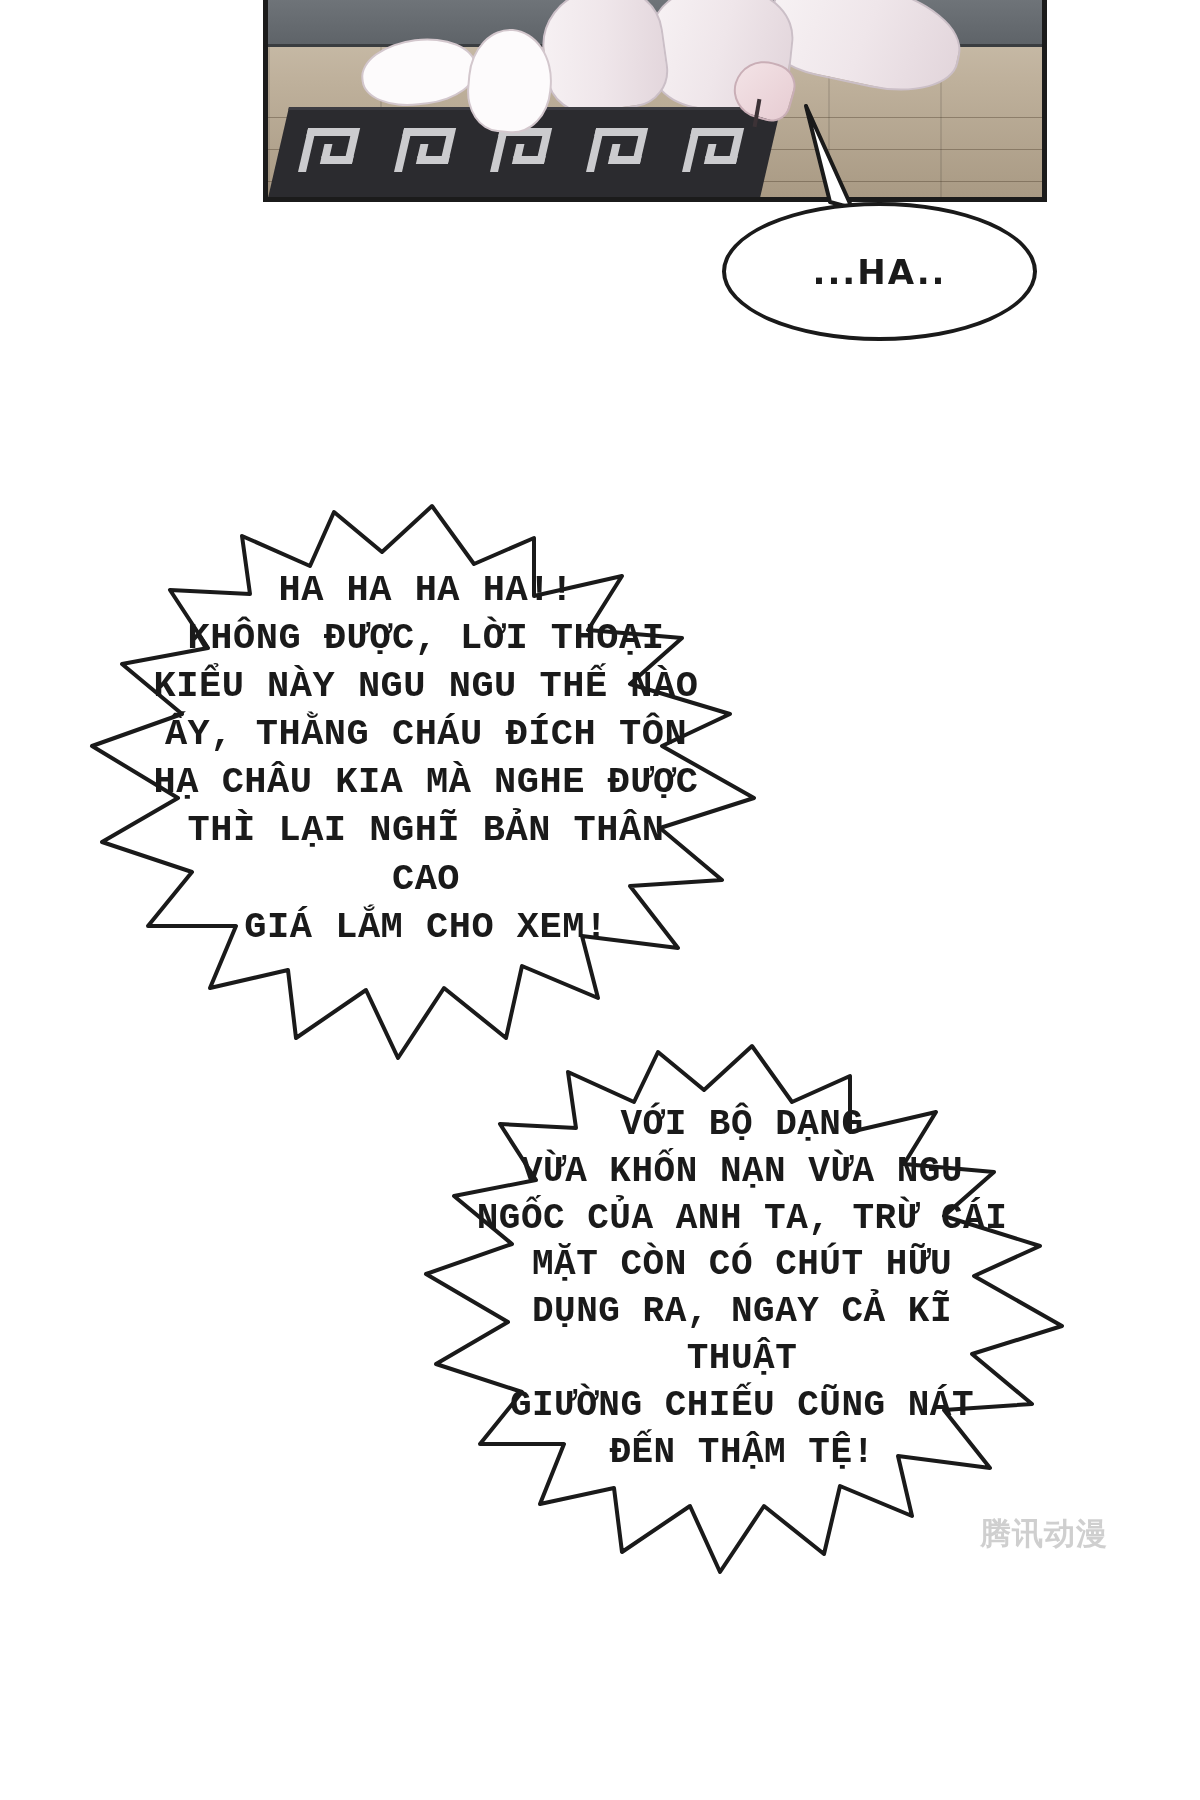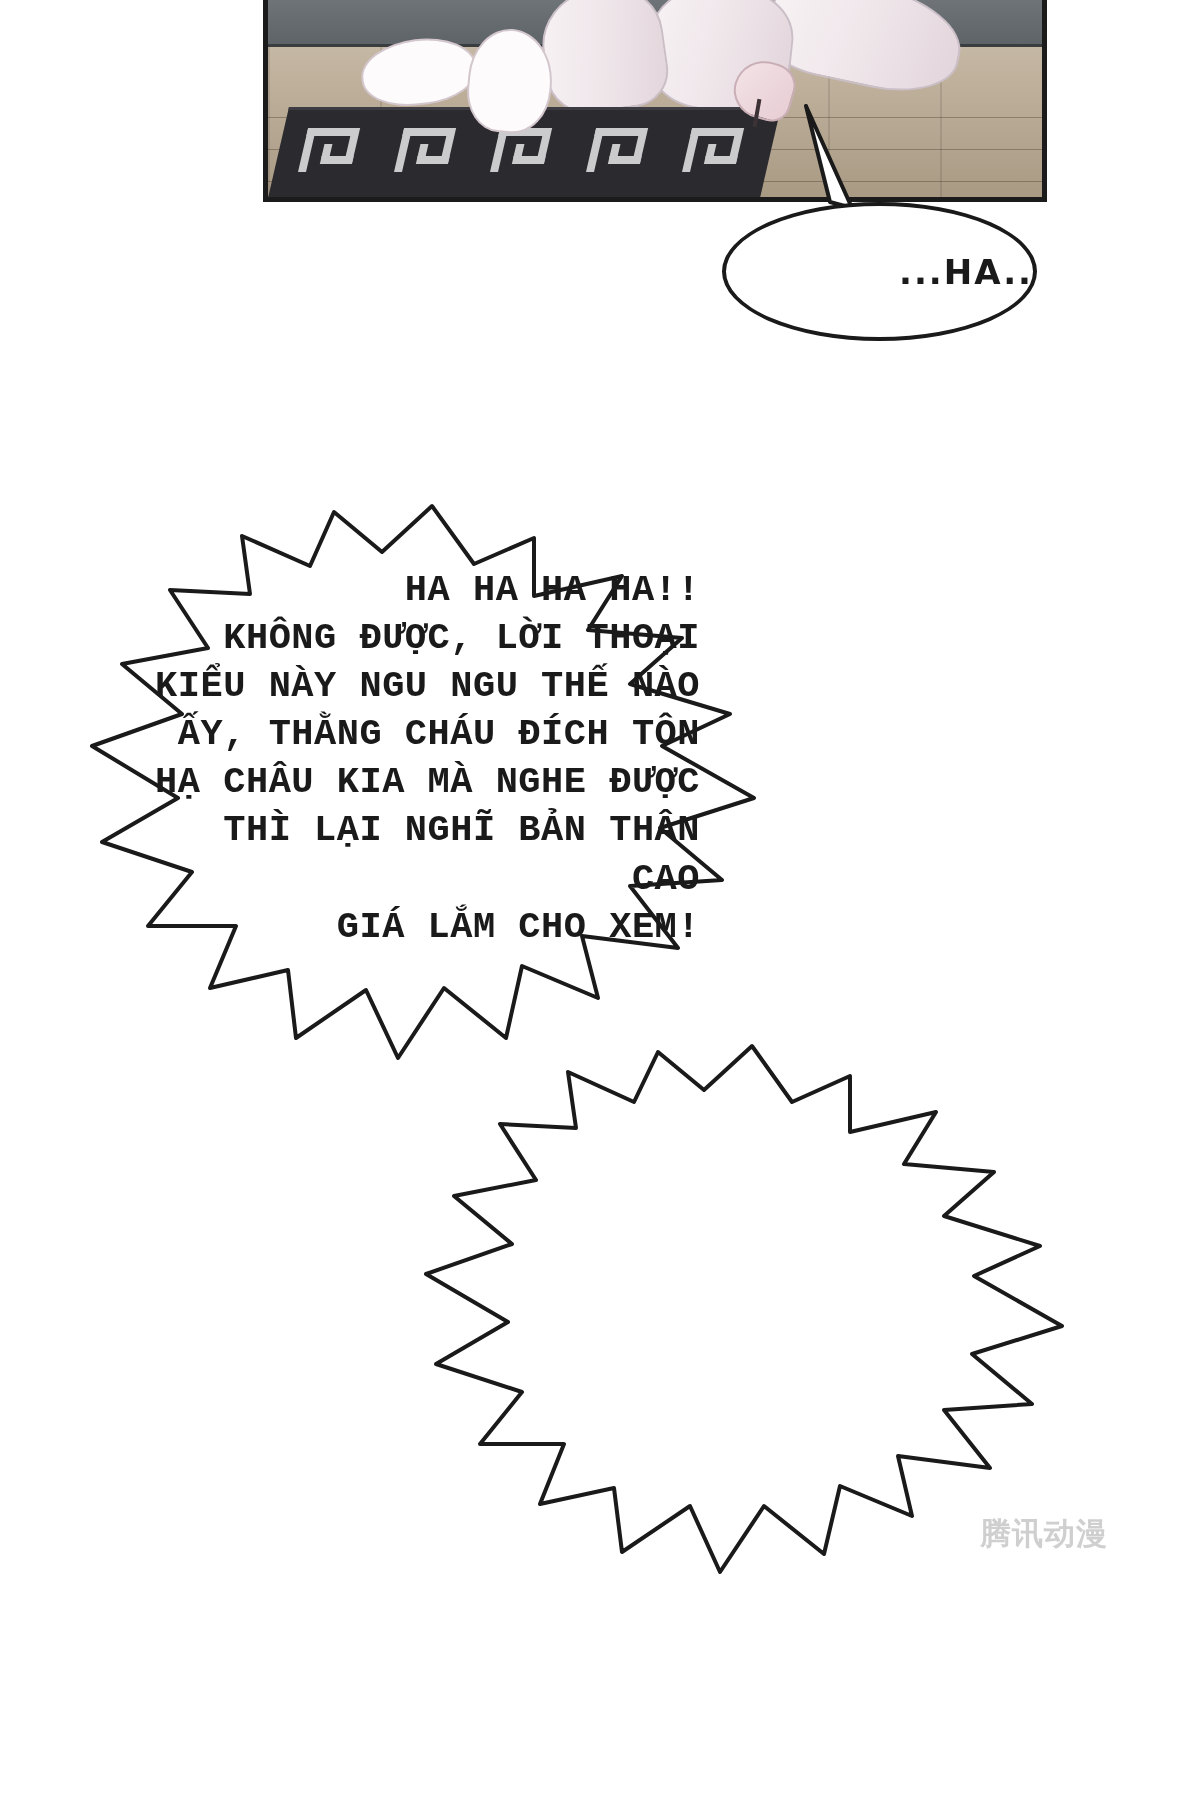--- a/index.html
+++ b/index.html
@@ -114,21 +114,21 @@
     top: 100px;
     width: 4px;
     height: 28px;
     background: #3c3236;
     transform: rotate(10deg);
   }
 
   
   .bubble-text {
     position: absolute;
-    text-align: right;
+    text-align: center;
     color: #1a1a1a;
     line-height: 1.22;
     letter-spacing: 0.5px;
     white-space: pre-line;
     font-weight: 700;
   }
 
   .ellipse-bubble {
     position: absolute;
     left: 722px;
@@ -285,15 +285,22 @@
              L582 132 L532 176 L628 206 L562 236
              L650 286 L560 314 L620 364 L532 370
              L578 428 L486 416 L500 476 L428 446
              L412 514 L352 466 L308 532 L278 466
              L210 512 L202 448 L128 464 L152 404
              L68 404 L110 352 L24 324 L96 282
              L14 234 L100 204 L42 156 L124 140
              L88 84 L164 88 L156 32 L222 62
              L246 12 L292 50 Z" fill="#ffffff" stroke="#1a1a1a" stroke-width="4" stroke-linejoin="round"></path>
   </svg>
+  <div class="bubble-text">VỚI BỘ DẠNG
+VỪA KHỐN NẠN VỪA NGU
+NGỐC CỦA ANH TA, TRỪ CÁI
+MẶT CÒN CÓ CHÚT HỮU
+DỤNG RA, NGAY CẢ KĨ THUẬT
+GIƯỜNG CHIẾU CŨNG NÁT
+ĐẾN THẬM TỆ!</div>
 </div>
 
 <div class="watermark">腾讯动漫</div>
 
 </body></html>

